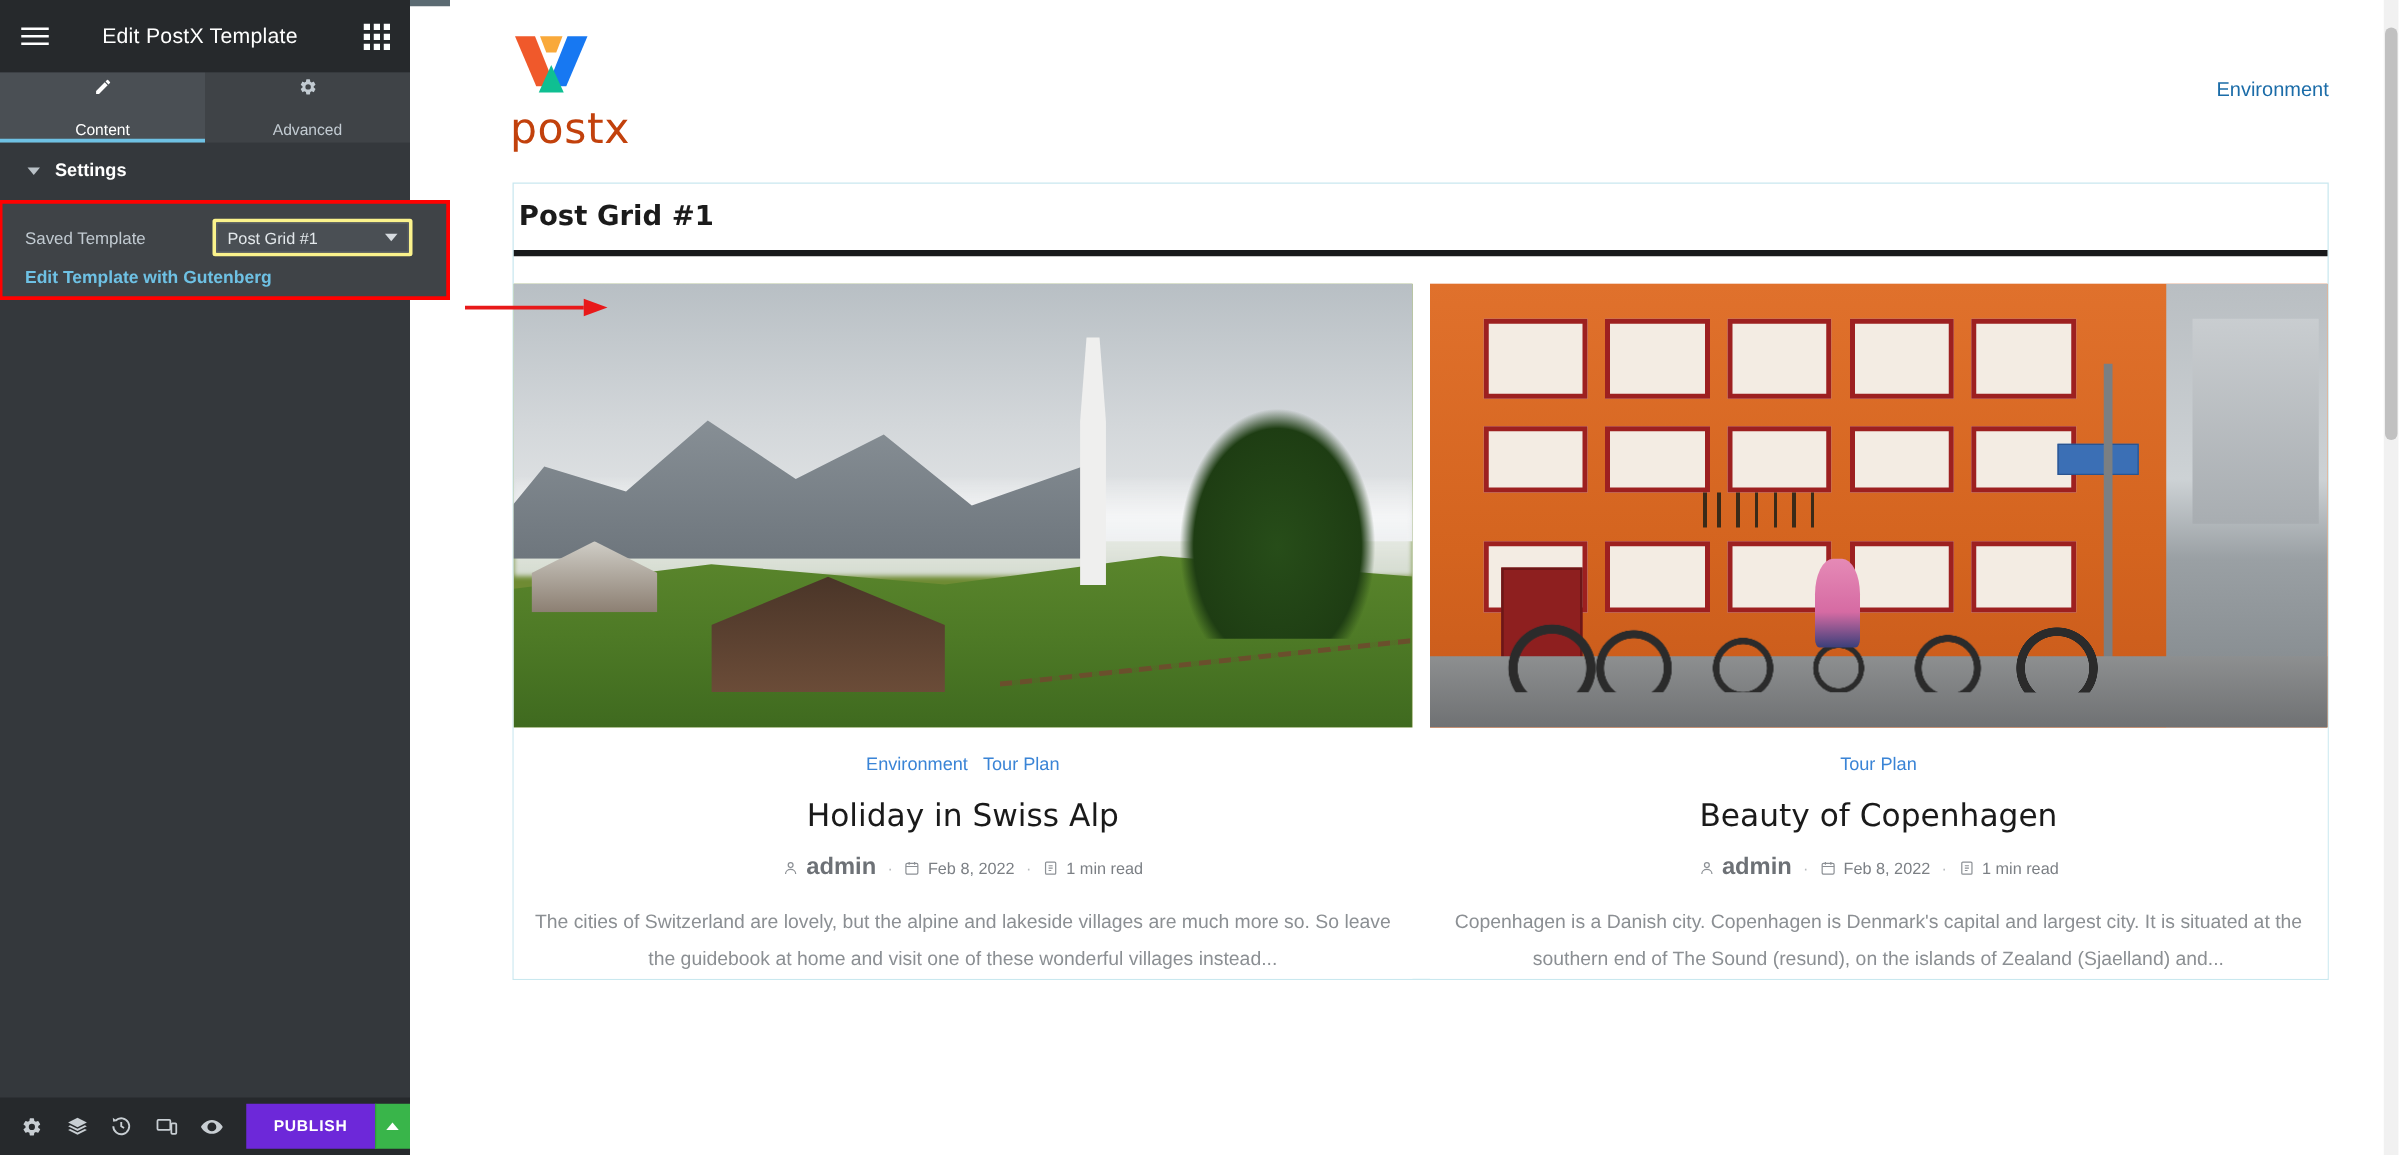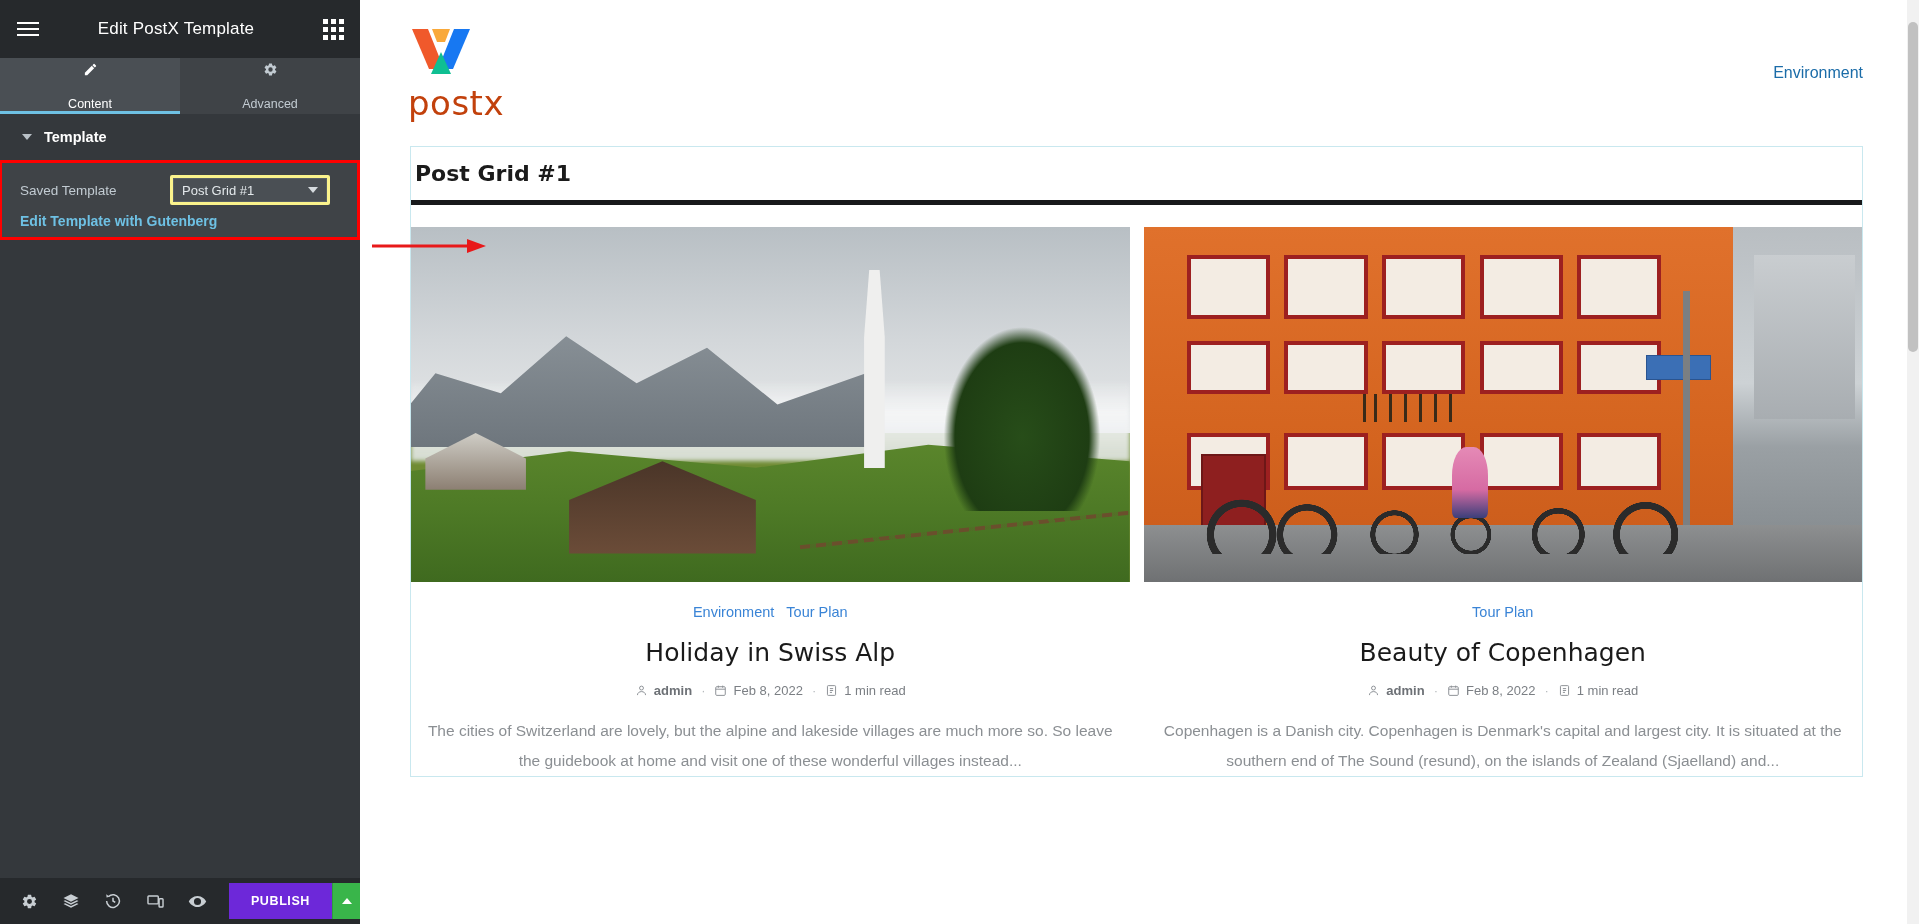--- a/index.html
+++ b/index.html
@@ -7,21 +7,21 @@
     width: 1919px; height: 924px;
     overflow: hidden;
     font-family: "Liberation Sans", sans-serif;
     background: #fff;
   }
   #app { position: relative; width: 1919px; height: 924px; }
 
   
   #panel {
     position: absolute; left: 0; top: 0;
-    width: 360px; height: 924px;
+    width: 328px; height: 924px;
     background: #34383c;
     display: flex; flex-direction: column;
   }
   #panel-topbar {
     height: 58px; background: #26292c;
     display: flex; align-items: center; position: relative;
     flex: 0 0 58px;
   }
   #hamburger {
     width: 56px; height: 58px;
@@ -158,21 +158,21 @@
   .cat span + span { margin-left: 8px; }
   .ptitle {
     text-align:center; margin-top: 18px; font-size: 25px; color:#1a1a1a;
     font-family:"DejaVu Sans", sans-serif; font-weight: normal; cursor:pointer;
   }
   .meta {
     display:flex; align-items:center; justify-content:center; gap: 9px;
     margin-top: 16px; color:#7b7f84; font-size: 13px;
   }
   .meta .mi { display:flex; align-items:center; gap: 6px; }
-  .meta .mi b { font-weight: bold; color:#6d7176; font-size:13px;}
+  .meta .mi b { font-weight: bold; color:#6d7176; font-size:19px;}
   .dot { color:#b6babd; }
   .excerpt {
     margin-top: 18px; text-align:center; color:#8b8f93; font-size: 15.5px;
     line-height: 30px; padding: 0 8px;
   }
 
   
   #thumb1 {
     background:
       linear-gradient(180deg, #6f8b33 0%, #6f8b33 100%);
@@ -300,21 +300,21 @@
           <svg width="15" height="15" viewBox="0 0 24 24" fill="#c2cbd2">
             <path d="M19.14 12.94a7.07 7.07 0 0 0 0-1.88l2.03-1.58a.5.5 0 0 0 .12-.64l-1.92-3.32a.5.5 0 0 0-.6-.22l-2.39.96a7.2 7.2 0 0 0-1.62-.94l-.36-2.54a.5.5 0 0 0-.5-.42h-3.84a.5.5 0 0 0-.5.42l-.36 2.54c-.58.24-1.12.56-1.62.94l-2.39-.96a.5.5 0 0 0-.6.22L2.67 8.84a.5.5 0 0 0 .12.64l2.03 1.58a7.07 7.07 0 0 0 0 1.88l-2.03 1.58a.5.5 0 0 0-.12.64l1.92 3.32c.13.22.39.3.6.22l2.39-.96c.5.38 1.04.7 1.62.94l.36 2.54c.04.24.25.42.5.42h3.84c.25 0 .46-.18.5-.42l.36-2.54c.58-.24 1.12-.56 1.62-.94l2.39.96c.21.08.47 0 .6-.22l1.92-3.32a.5.5 0 0 0-.12-.64l-2.03-1.58zM12 15.5A3.5 3.5 0 1 1 12 8.5a3.5 3.5 0 0 1 0 7z"></path>
           </svg>
         </span>
         <span>Advanced</span>
       </div>
     </div>
 
     <div id="settings-header">
       <span class="caret-down"></span>
-      <span>Template</span>
+      <span>Settings</span>
     </div>
 
     <div id="settings-box">
       <div id="row-saved">
         <div id="saved-label">Saved Template</div>
         <div id="saved-select-wrap">
           <div id="saved-select">
             <span>Post Grid #1</span>
           </div>
           <span id="saved-caret"></span>

